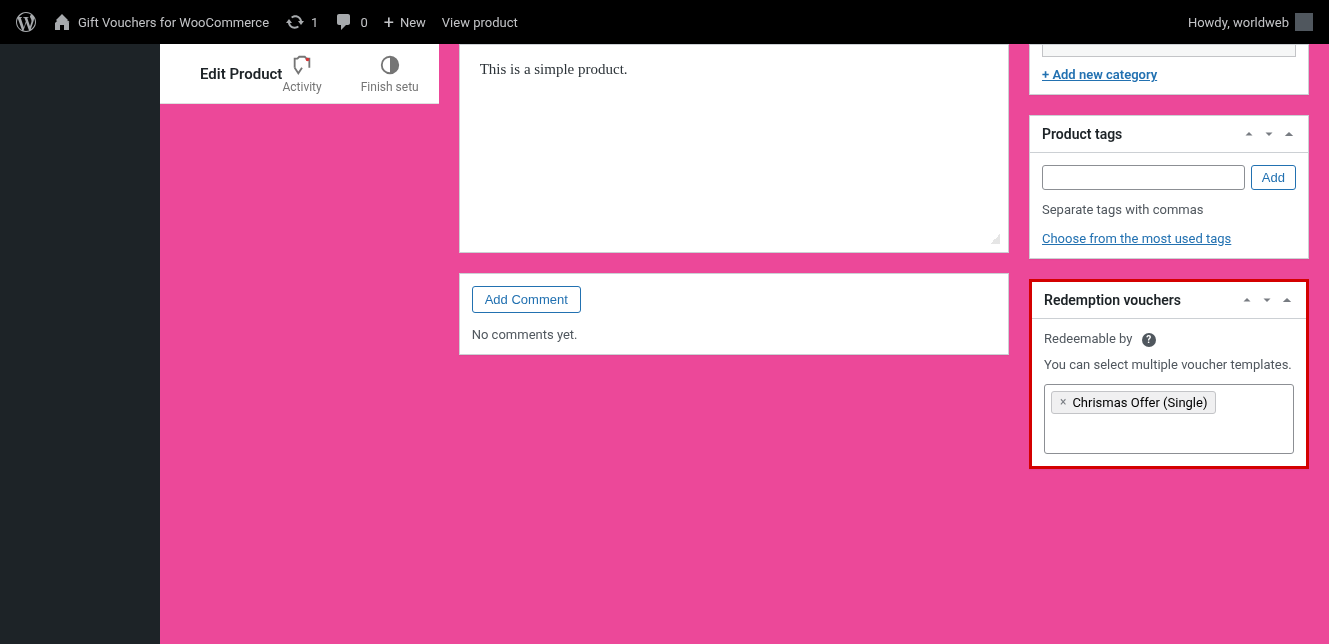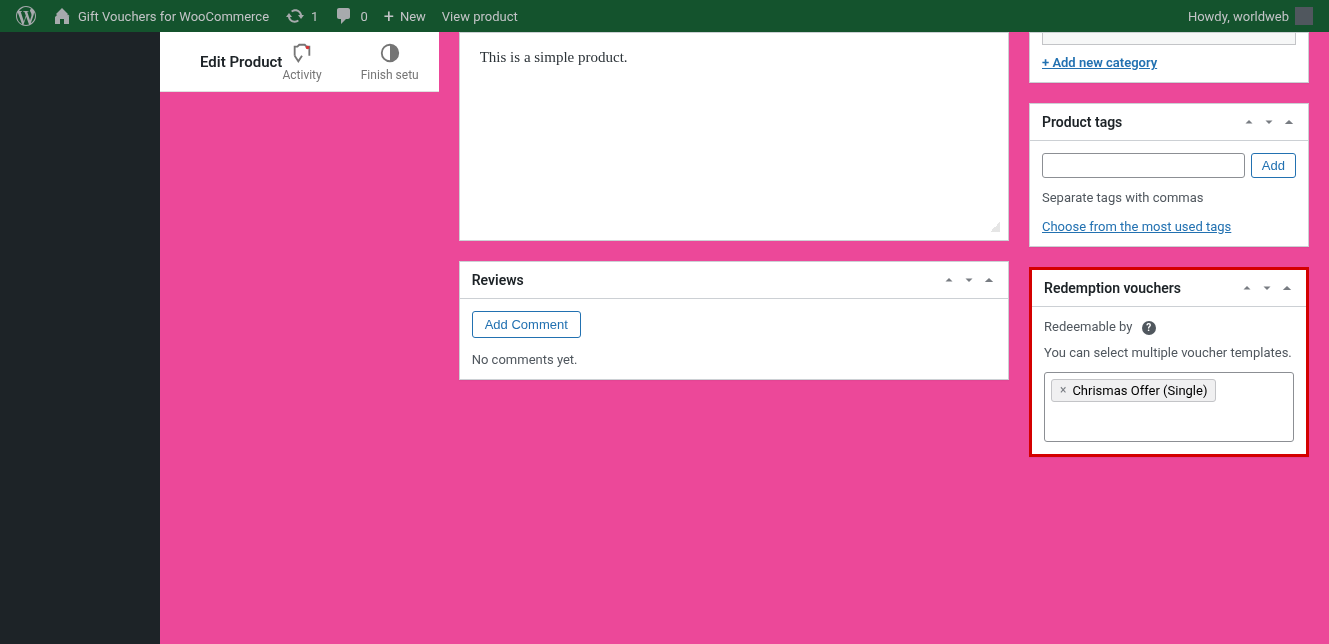--- a/index.html
+++ b/index.html
@@ -1,18 +1,18 @@
 <!DOCTYPE html>
 <html><head>
 <meta charset="utf-8">
 <style>
 * { box-sizing: border-box; margin: 0; padding: 0; }
 body { font-family: -apple-system, BlinkMacSystemFont, "Segoe UI", Roboto, sans-serif; font-size: 13px; background: #f0f0f1; width: 1329px; height: 644px; overflow: hidden; }
 
-.adminbar { height: 32px; background: #14532d; color: #c3c4c7; display: flex; align-items: center; padding: 0 8px; font-size: 13px; justify-content: space-between; }
+.adminbar { height: 44px; background: #000000; color: #c3c4c7; display: flex; align-items: center; padding: 0 8px; font-size: 13px; justify-content: space-between; }
 .adminbar-left { display: flex; align-items: center; gap: 0; }
 .adminbar-item { display: flex; align-items: center; padding: 0 8px; height: 32px; cursor: pointer; gap: 6px; }
 .adminbar-right { display: flex; align-items: center; }
 .ab-icon { fill: #a7aaad; }
 .ab-avatar { width: 18px; height: 18px; background: #50575e; }
 
 .wrap { display: flex; height: calc(100% - 32px); }
 .sidebar-collapsed { width: 160px; background: #1d2327; }
 .main { flex: 1; background: #ec4899; display: flex; flex-direction: row; }
 
@@ -128,34 +128,20 @@
       </div>
     </div>
 
     <div class="content-row">
       <div class="content-main">
         <div class="editor-box" style="padding:6px;">
           <div contenteditable="true" class="editor-area" style="">This is a simple product.</div>
         </div>
 
         <div class="postbox">
-          <div class="postbox-header">
-            <div class="postbox-title">Reviews</div>
-            <div class="postbox-ctrls">
-              <svg viewBox="0 0 20 20">
-                  <path d="M5 12l5-5 5 5z"></path>
-                </svg>
-              <svg viewBox="0 0 20 20">
-                  <path d="M5 8l5 5 5-5z"></path>
-                </svg>
-              <svg viewBox="0 0 20 20">
-                  <path d="M4 13l6-6 6 6z"></path>
-                </svg>
-            </div>
-          </div>
           <div class="postbox-inside">
             <button class="btn">Add Comment</button>
             <p class="text-muted" style="margin-top:14px;">No comments yet.</p>
           </div>
         </div>
       </div>
 
       <div class="content-side">
         <div class="postbox">
           <div class="no-header-box">

